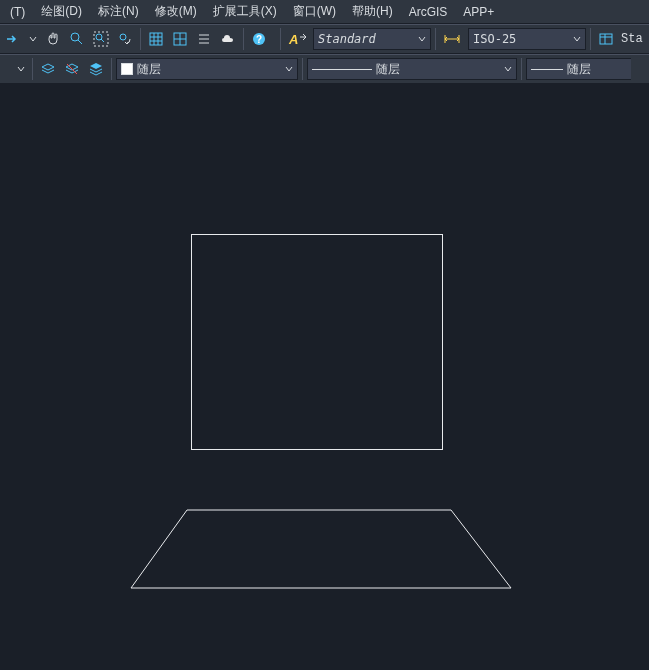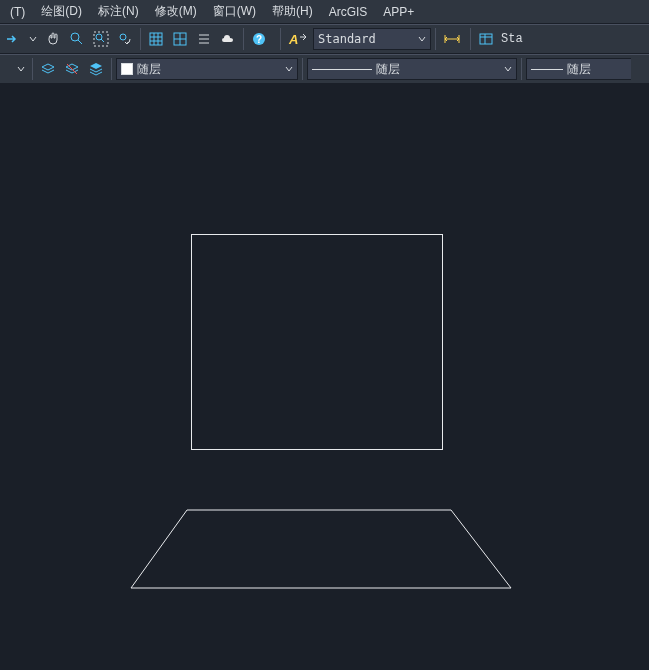--- a/index.html
+++ b/index.html
@@ -86,20 +86,21 @@
   }
 </style>
 </head>
 <body>
 
 <div class="menubar">
   <div class="menu-item">(T)</div>
   <div class="menu-item">绘图(D)</div>
   <div class="menu-item">标注(N)</div>
   <div class="menu-item">修改(M)</div>
+  <div class="menu-item">扩展工具(X)</div>
   <div class="menu-item">窗口(W)</div>
   <div class="menu-item">帮助(H)</div>
   <div class="menu-item">ArcGIS</div>
   <div class="menu-item">APP+</div>
 </div>
 
 <div class="toolbar">
   <div class="tb-btn" style="color:#4fc3f7;">
     <svg width="16" height="16">
         <path d="M2 8 L10 8 M7 5 L10 8 L7 11" stroke="#4fc3f7" stroke-width="1.5" fill="none"></path>
@@ -171,34 +172,40 @@
         <text x="8" y="12" text-anchor="middle" fill="#fff" font-size="10" font-weight="bold">?</text>
       </svg>
   </div>
   <div class="tb-sep" style="margin-left:8px;"></div>
   <div class="tb-btn" style="width:26px;">
     <svg width="22" height="16">
         <text x="2" y="13" fill="#ffd54f" font-size="13" font-weight="bold" font-style="italic">A</text>
         <path d="M13 6 L19 6 M16 3 L19 6 L16 9" stroke="#d8dce0" fill="none"></path>
       </svg>
   </div>
-  <div class="tb-combo" style="width:118px;">
+  <div class="tb-combo" style="width:118px;font-style:italic;">
     <span>Standard</span>
     <span class="arrow"><svg width="8" height="8">
           <path d="M1 2 L4 6 L7 2" stroke="#d8dce0" fill="none"></path>
         </svg></span>
   </div>
   <div class="tb-sep"></div>
   <div class="tb-btn" style="width:26px;">
     <svg width="22" height="16">
         <line x1="3" y1="8" x2="17" y2="8" stroke="#ffd54f"></line>
         <path d="M5 6 L3 8 L5 10 M15 6 L17 8 L15 10" stroke="#ffd54f" fill="none"></path>
         <line x1="3" y1="4" x2="3" y2="12" stroke="#ffd54f"></line>
         <line x1="17" y1="4" x2="17" y2="12" stroke="#ffd54f"></line>
       </svg>
+  </div>
+  <div class="tb-combo" style="width:118px;">
+    <span>ISO-25</span>
+    <span class="arrow"><svg width="8" height="8">
+          <path d="M1 2 L4 6 L7 2" stroke="#d8dce0" fill="none"></path>
+        </svg></span>
   </div>
   <div class="tb-sep"></div>
   <div class="tb-btn">
     <svg width="16" height="16">
         <rect x="2" y="3" width="12" height="10" stroke="#4fc3f7" fill="none"></rect>
         <line x1="2" y1="6" x2="14" y2="6" stroke="#4fc3f7"></line>
         <line x1="7" y1="3" x2="7" y2="13" stroke="#4fc3f7"></line>
       </svg>
   </div>
   <span style="font-family:Liberation Mono, monospace;margin-left:2px;">Sta</span>

